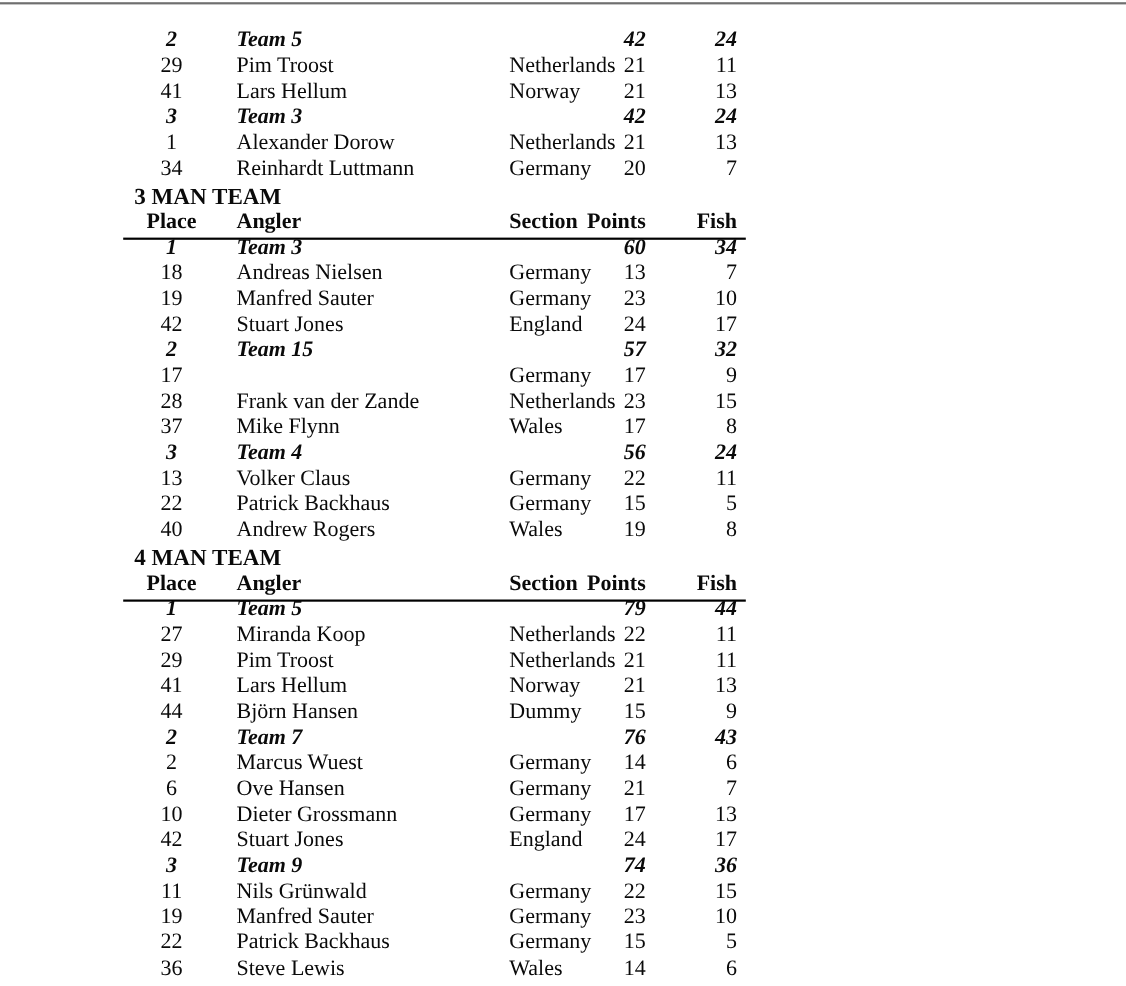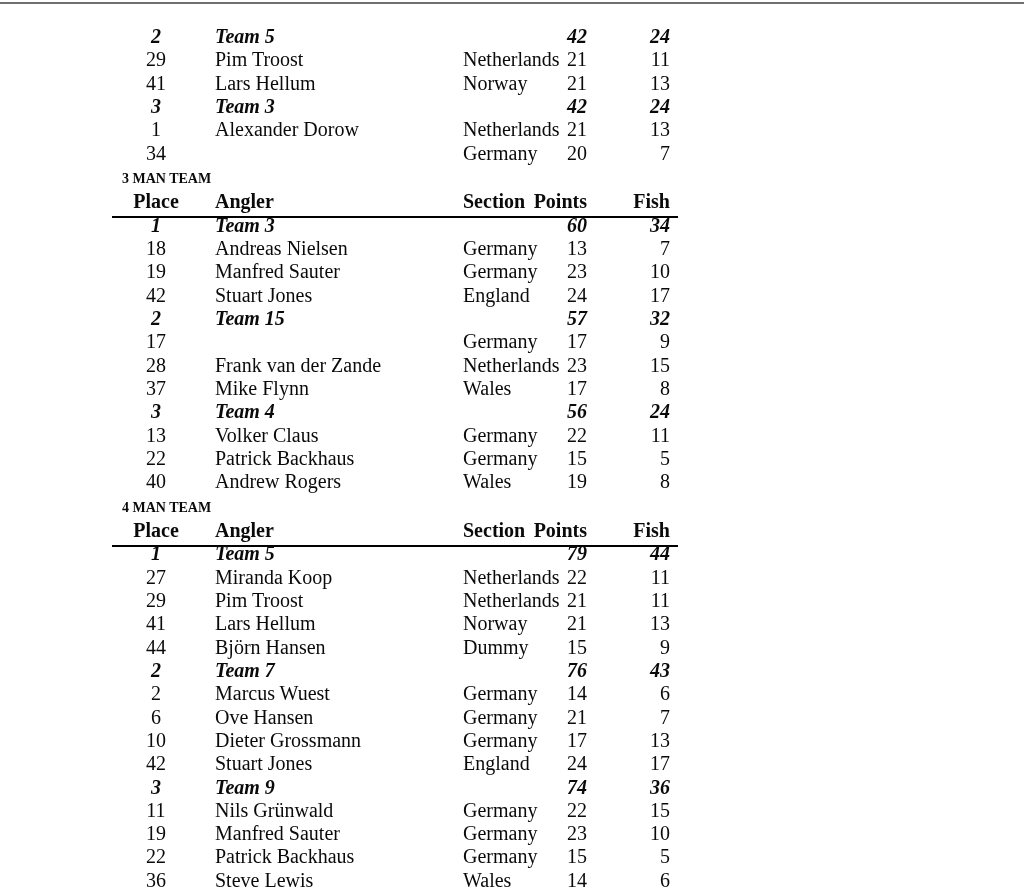--- a/index.html
+++ b/index.html
@@ -39,21 +39,21 @@
     height: 23.33px;
     line-height: 23.33px;
     white-space: nowrap;
   }
   .c-place   { left: 112px; width: 88px; text-align: center; }
   .c-angler  { left: 215px; }
   .c-section { left: 420px; margin-left: 43px; }
   .c-points  { left: 467px; width: 120px; text-align: right; }
   .c-fish    { left: 560px; width: 110px; text-align: right; }
   .row.team { font-weight: bold; font-style: italic; }
-  .row.heading { font-weight: bold; font-size: 14px; margin-top: 2px; }
+  .row.heading { font-weight: bold; font-size: 21px; margin-top: 2px; }
   .c-heading { left: 122px; }
   .row.header { font-weight: bold; }
   .header-rule {
     position: absolute;
     left: 112px;
     top: 26px;
     width: 566px;
     height: 2px;
     background: #000000;
   }
@@ -99,20 +99,21 @@
   <div class="row">
     <span class="c-place">1</span>
     <span class="c-angler">Alexander Dorow</span>
     <span class="c-section">Netherlands</span>
     <span class="c-points">21</span>
     <span class="c-fish">13</span>
   </div>
 
   <div class="row">
     <span class="c-place">34</span>
+    <span class="c-angler">Reinhardt Luttmann</span>
     <span class="c-section">Germany</span>
     <span class="c-points">20</span>
     <span class="c-fish">7</span>
   </div>
 
   <div class="row heading">
     <span class="c-heading">3 MAN TEAM</span>
   </div>
 
   <div class="row header">

